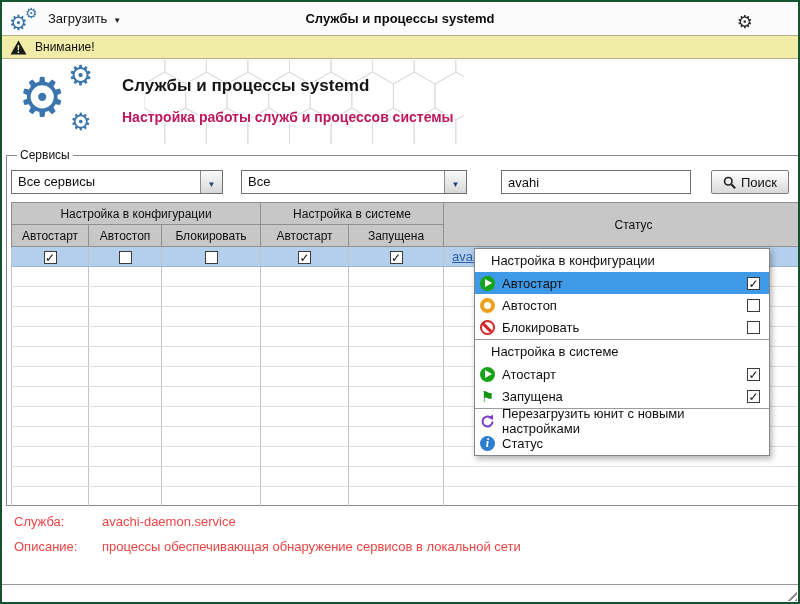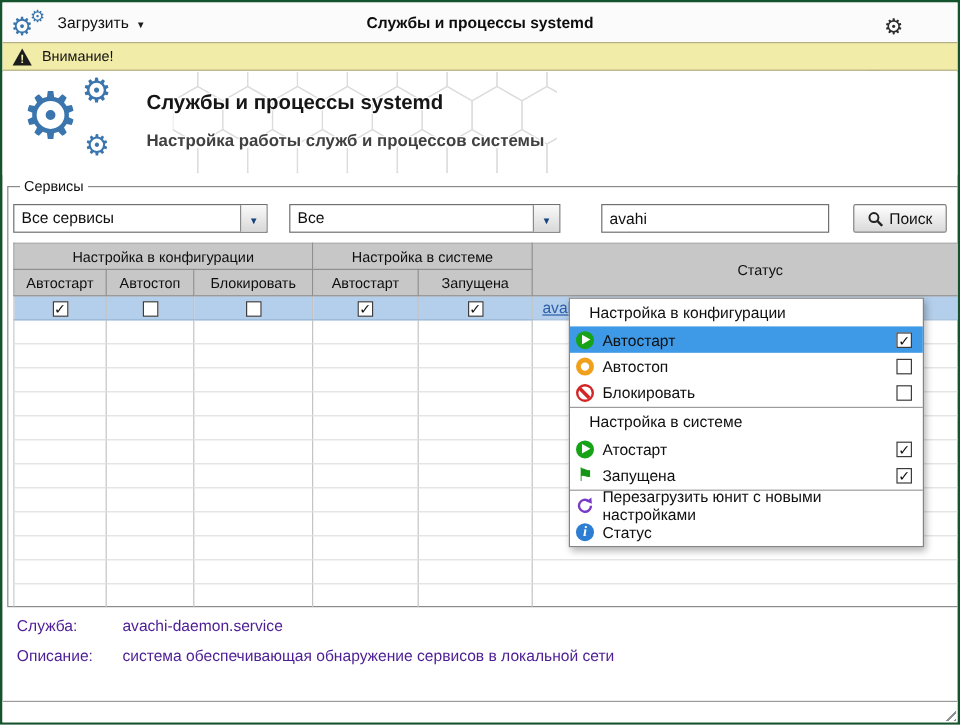--- a/index.html
+++ b/index.html
@@ -35,21 +35,21 @@
   .hero { position:absolute; top:58px; left:0; right:0; height:86px; overflow:hidden; background:#fff; }
   .hex-svg { position:absolute; left:142px; top:0; }
   .hex-svg polygon { fill:none; stroke:#dcdcdc; stroke-width:1; }
   .hero-gears { position:absolute; left:14px; top:0; width:104px; height:86px; }
   .hg1 { font-size:54px; left:2px; top:10px; }
   .hg2 { font-size:28px; left:52px; top:2px; }
   .hg3 { font-size:24px; left:54px; top:50px; }
   .hero-text { position:absolute; left:120px; top:16px; }
   .outline-text { text-shadow:-1px -1px 0 #fff,1px -1px 0 #fff,-1px 1px 0 #fff,1px 1px 0 #fff,0 0 2px #fff; }
   .hero-title { font-size:17px; font-weight:bold; color:#161616; }
-  .hero-sub { margin-top:13px; font-size:14px; font-weight:bold; color:#404040; }
+  .hero-sub { margin-top:13px; font-size:14px; font-weight:bold; color:#be185d; }
 
   
   .services-group { position:absolute; left:4px; right:4px; top:146px; height:358px; border:1px solid #8a8a8a; padding:2px 4px 0 4px; }
   .services-group legend { font-size:12px; color:#111; padding:0 3px; margin-left:6px; }
 
   
   .controls { display:flex; align-items:center; gap:18px; margin:6px 0 8px 0; height:24px;justify-content:flex-end; }
   .combo { position:relative; height:24px; border:1px solid #707070; background:#fff; font-size:13px; color:#0f0f0f; }
   .combo .val { display:block; line-height:22px; padding:0 26px 0 6px; white-space:nowrap; overflow:hidden; }
   .combo .drop { position:absolute; right:0; top:0; bottom:0; width:22px; background:linear-gradient(#fafafa,#d8d8d8); border-left:1px solid #8a8a8a; display:flex; align-items:center; justify-content:center; }
@@ -97,21 +97,21 @@
   .play-icon::after { content:""; position:absolute; left:5px; top:3px; border-left:7px solid #fff; border-top:4.5px solid transparent; border-bottom:4.5px solid transparent; }
   .stop-icon { border:4px solid #efa11d; border-radius:50%; background:#fff; }
   .block-icon { border:2.5px solid #d32626; border-radius:50%; }
   .block-icon::after { content:""; position:absolute; left:-1px; top:4px; width:12px; height:2.5px; background:#d32626; transform:rotate(45deg); }
   .flag-icon { text-align:center; }
   .flag-icon::after { content:"⚑"; color:#169416; font-size:15px; line-height:15px; }
   .info-icon { background:#2d7dd2; border-radius:50%; }
   .info-icon::after { content:"i"; position:absolute; width:100%; top:0px; text-align:center; color:#fff; font-family:"Liberation Serif", serif; font-style:italic; font-weight:bold; font-size:12px; line-height:15px; }
 
   
-  .details { position:absolute; left:12px; top:512px; font-size:13px; color:#4c1d95; }
+  .details { position:absolute; left:12px; top:512px; font-size:13px; color:#ef4444; }
   .drow { display:flex; margin-bottom:10px; }
   .dlabel { width:88px; }
   .statusbar { position:absolute; left:0; right:0; bottom:0; height:18px; border-top:1px solid #9a9a9a; background:#fff; }
   .grip { position:absolute; right:1px; bottom:1px; width:13px; height:13px; background:repeating-linear-gradient(135deg, transparent 0 3px, #8f8f8f 3px 4.5px); clip-path:polygon(100% 0, 100% 100%, 0 100%); }
 </style>
 </head>
 <body>
 
 <div class="window">
 
@@ -415,21 +415,21 @@
     </div>
   </div>
 
   <div class="details">
     <div class="drow">
       <span class="dlabel">Служба:</span>
       <span>avachi-daemon.service</span>
     </div>
     <div class="drow">
       <span class="dlabel">Описание:</span>
-      <span>система обеспечивающая обнаружение сервисов в локальной сети</span>
+      <span>процессы обеспечивающая обнаружение сервисов в локальной сети</span>
     </div>
   </div>
 
   <div class="statusbar">
     <div class="grip"></div>
   </div>
 
 </div>
 
 </body></html>

